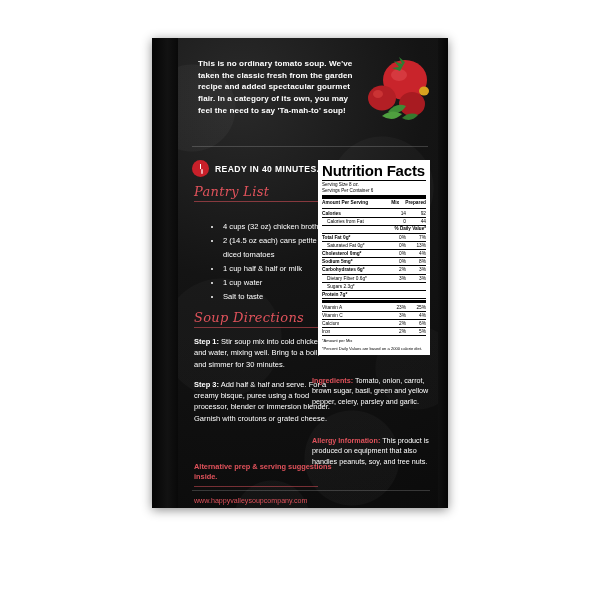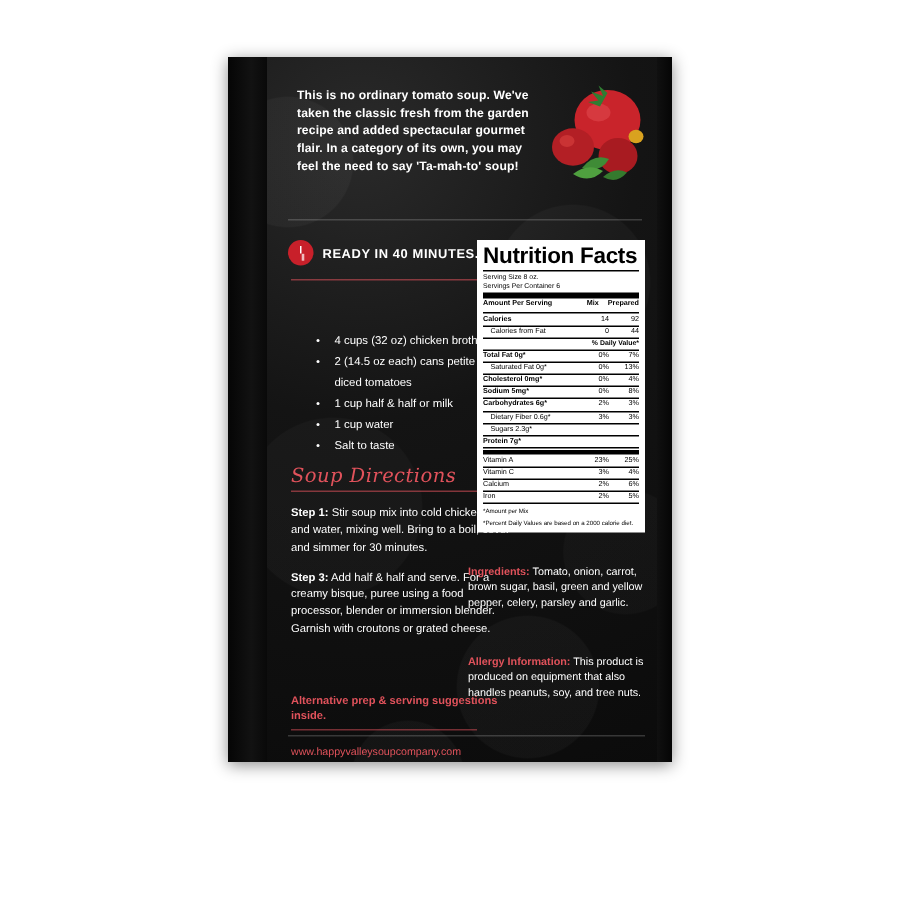--- a/index.html
+++ b/index.html
@@ -358,20 +358,21 @@
       </svg>
 
       <div class="hr-top"></div>
 
       <div class="ready-row">
         <div class="clock-badge"></div>
         <div class="ready-text">READY IN 40 MINUTES.</div>
       </div>
 
       <div class="pantry-head">
+        <div class="script">Pantry List</div>
         <div class="script-ul"></div>
       </div>
       <div class="pantry-list">
         <ul>
           <li>4 cups (32 oz) chicken broth</li>
           <li>2 (14.5 oz each) cans petite diced tomatoes</li>
           <li>1 cup half &amp; half or milk</li>
           <li>1 cup water</li>
           <li>Salt to taste</li>
         </ul>

